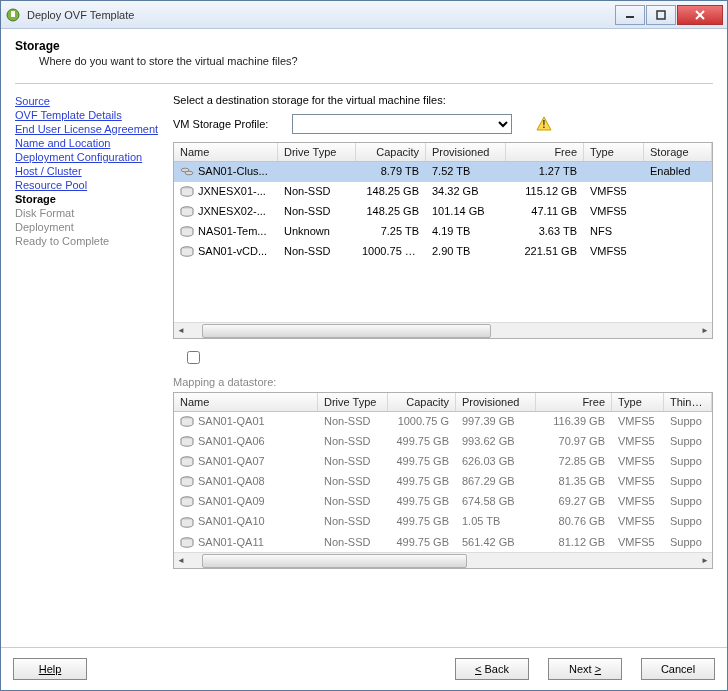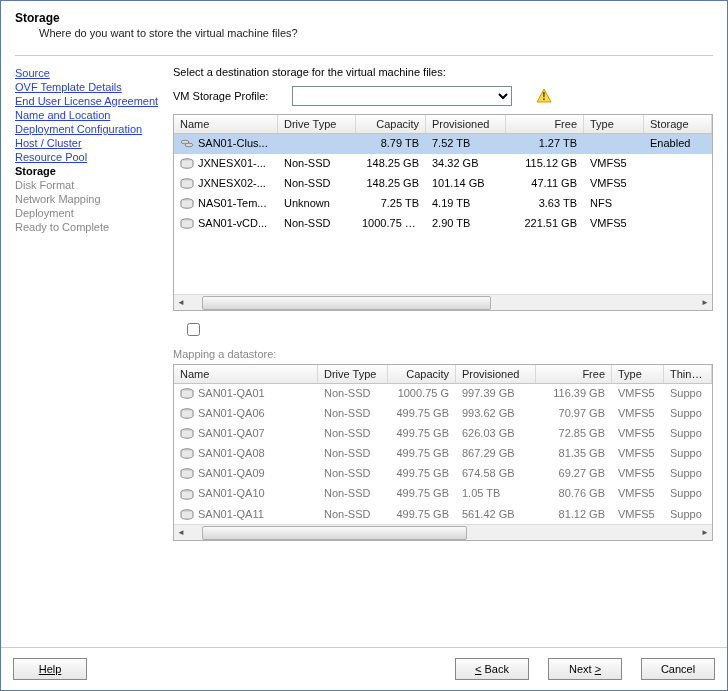--- a/index.html
+++ b/index.html
@@ -84,41 +84,67 @@
 .footer .spacer { flex: 1; }
 .btn { min-width: 74px; height: 22px; border: 1px solid #888; background: linear-gradient(#fdfdfd,#e7e7e7); padding: 0 10px; margin-left: 19px; cursor: pointer; font-family: inherit; font-size: 11px; }
 .btn:first-child { margin-left: 0; }
 .btn .ul { text-decoration: underline; }
 </style>
 </head>
 <body>
 
 <div class="window">
 
+  <div class="titlebar">
+    <span class="app-icon">
+      <svg viewBox="0 0 16 16" width="16" height="16">
+          <circle cx="8" cy="8" r="6" fill="#7db342" stroke="#4a7a1f"></circle>
+          <rect x="6" y="4" width="4" height="6" fill="#fff"></rect>
+        </svg>
+    </span>
+    <span class="title">Deploy OVF Template</span>
+    <div class="win-controls">
+      <div class="win-btn">
+          <svg width="10" height="10">
+            <line x1="1" y1="7" x2="9" y2="7" stroke="#333" stroke-width="2"></line>
+          </svg>
+        </div>
+      <div class="win-btn">
+          <svg width="10" height="10">
+            <rect x="1" y="1" width="8" height="8" fill="none" stroke="#333" stroke-width="1.5"></rect>
+          </svg>
+        </div>
+      <div class="win-btn close">
+          <svg width="12" height="10">
+            <line x1="2" y1="1" x2="10" y2="9" stroke-width="2"></line>
+            <line x1="10" y1="1" x2="2" y2="9" stroke-width="2"></line>
+          </svg>
+        </div>
+    </div>
+  </div>
 
   <div class="content">
     <div class="header">
       <h1>Storage</h1>
       <div class="sub">Where do you want to store the virtual machine files?</div>
     </div>
     <div class="hr"></div>
 
     <div class="main">
       <div class="sidebar">
         <ul id="sidebar-list">
             <li><a>Source</a></li>
             <li><a>OVF Template Details</a></li>
             <li><a>End User License Agreement</a></li>
             <li><a>Name and Location</a></li>
             <li><a>Deployment Configuration</a></li>
             <li><a>Host / Cluster</a></li>
             <li><a>Resource Pool</a></li>
             <li><span class="current">Storage</span></li>
             <li><span class="disabled">Disk Format</span></li>
-            <li><span class="disabled">Network Mapping</span></li>
             <li><span class="disabled">Deployment</span></li>
             <li><span class="disabled">Ready to Complete</span></li>
           </ul>
       </div>
 
       <div class="right">
         <div class="instr">Select a destination storage for the virtual machine files:</div>
         <div class="profile-row">
           <span>VM Storage Profile:</span>
           <select></select>

